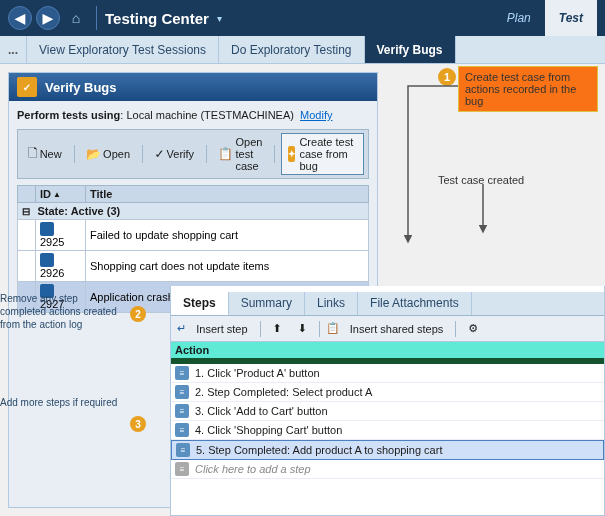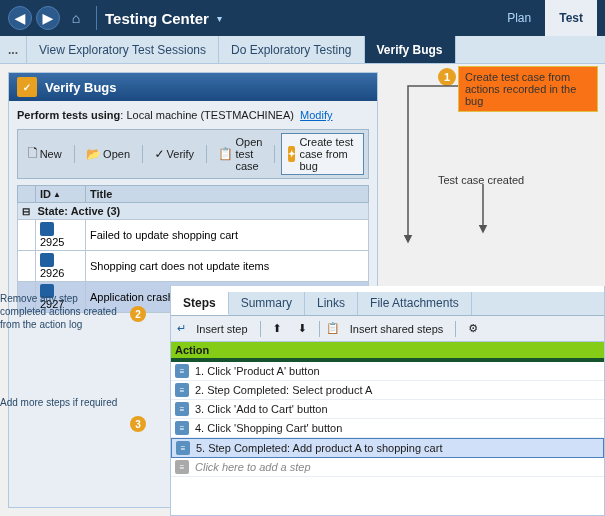--- a/index.html
+++ b/index.html
@@ -34,21 +34,21 @@
       display: flex; align-items: center; justify-content: center;
       color: #aad4f5; font-size: 14px;
     }
     .nav-divider { width: 1px; height: 24px; background: #4a7ab0; margin: 0 4px; }
     .nav-title {
       color: white; font-size: 15px; font-weight: bold; margin-right: 4px;
     }
     .nav-dropdown {
       color: #aad4f5; font-size: 10px; margin-right: 16px;
     }
-    .nav-tabs { display: flex; align-items: center; margin-left: auto; gap: 0; }
+    .nav-tabs { display: flex; align-items: center; margin-left: auto; gap: 0; font-style: italic; }
     .nav-tab {
       color: #c8dff0; font-size: 12px; padding: 6px 14px;
       cursor: pointer; height: 36px; display: flex; align-items: center;
     }
     .nav-tab.active {
       background: #e8eef4; color: #1a3a5c; font-weight: bold;
     }
     .nav-plan { color: #aad4f5; }
 
     
@@ -256,22 +256,22 @@
     .st-btn {
       display: flex; align-items: center; gap: 2px;
       padding: 2px 5px; cursor: pointer;
       font-size: 11px; color: #1a1a1a;
       border: 1px solid transparent;
     }
     .st-icon { font-size: 11px; color: #2060a0; }
     .st-separator { width: 1px; height: 16px; background: #a0b8cc; margin: 0 2px; }
 
     .steps-header {
-      background: #84cc16;
-      border-bottom: 4px solid #14532d;
+      background: #5eead4;
+      border-bottom: 6px solid #14532d;
       padding: 2px 4px;
       font-size: 11px;
       font-weight: bold;
       color: #1a1a1a;
     }
 
     .steps-list { overflow-y: auto; }
     .step-row {
       display: flex;
       align-items: center;

